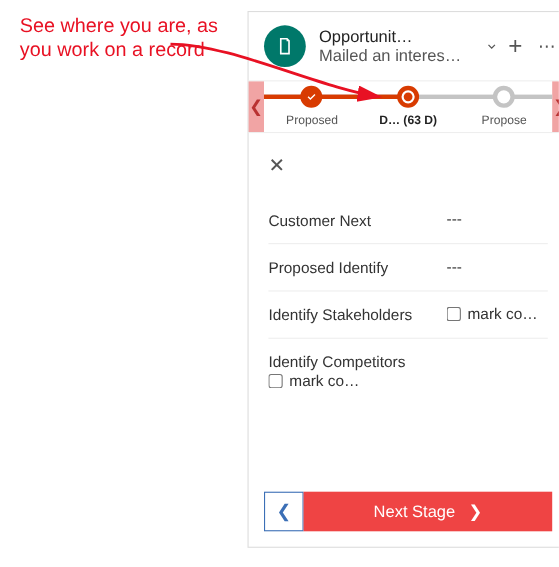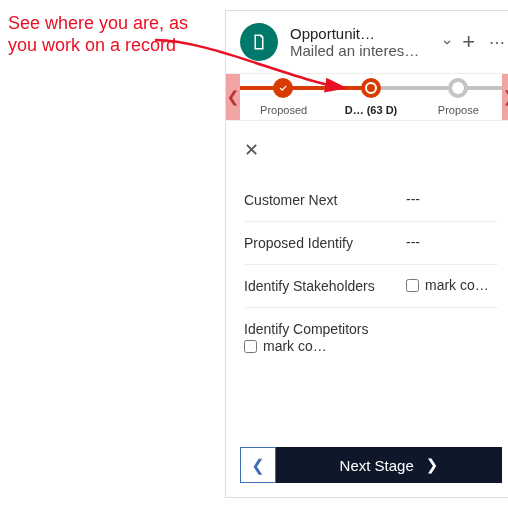--- a/index.html
+++ b/index.html
@@ -1,19 +1,19 @@
 <!DOCTYPE html>
 <html><head>
 <meta charset="utf-8">
 <style>
   * { box-sizing: border-box; margin: 0; padding: 0; font-family: "Segoe UI", Arial, sans-serif; }
   body { width: 508px; height: 515px; background: #fff; position: relative; }
 
   .annotation {
-    position: absolute; top: 12px; left: 8px; width: 200px;
+    position: absolute; top: 12px; left: 18px; width: 200px;
     color: #e81123; font-size: 18px; line-height: 22px; z-index: 5;
   }
   .arrow-svg { position: absolute; top: 30px; left: 150px; z-index: 4; pointer-events: none; }
 
   .panel {
     position: absolute; top: 10px; left: 225px; width: 292px; height: 488px;
     background: #fff; border: 1px solid #ddd;
   }
 
   .hdr { display: flex; align-items: center; padding: 12px 10px 12px 14px; }
@@ -71,21 +71,21 @@
   .flabel { flex: 1; color: #333; line-height: 18px; }
   .fval { width: 92px; color: #333; display: flex; align-items: center; white-space: nowrap; overflow: hidden; text-overflow: ellipsis; }
   .fval input[type="checkbox"] { margin-right: 6px; }
 
   .footer { position: absolute; bottom: 14px; left: 14px; right: 14px; display: flex; height: 36px; }
   .back {
     width: 36px; border: 1px solid #3b6fb6; color: #3b6fb6; background: #fff;
     display: flex; align-items: center; justify-content: center; font-size: 16px; cursor: pointer;
   }
   .next {
-    flex: 1; background: #0f172a; color: #fff; display: flex; align-items: center;
+    flex: 1; background: #ef4444; color: #fff; display: flex; align-items: center;
     justify-content: center; font-size: 15px; cursor: pointer; gap: 12px;
   }
   .vscroll {
     position: absolute; right: -6px; top: 140px; width: 5px; height: 30px;
     background: #cfcfcf; border-radius: 3px;
   }
 </style>
 </head>
 <body>
 

